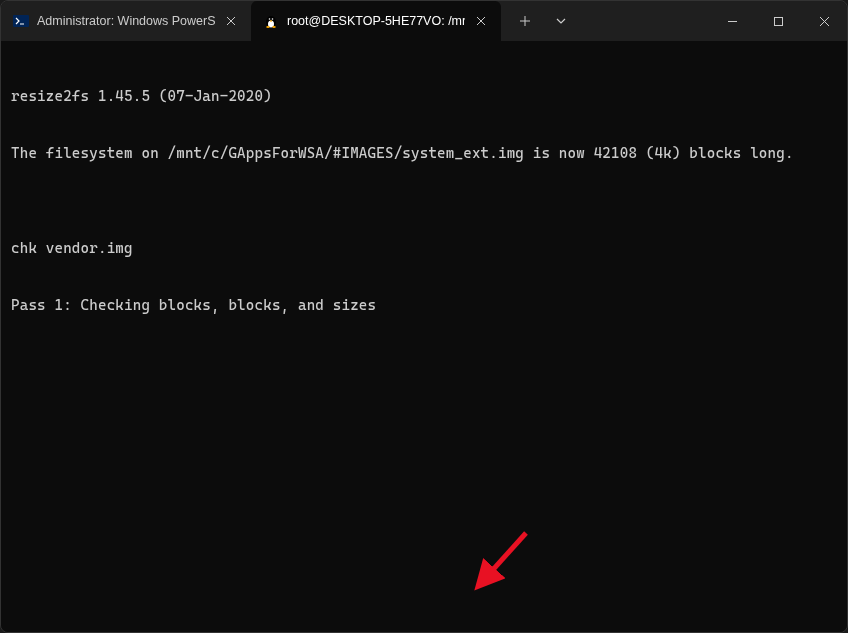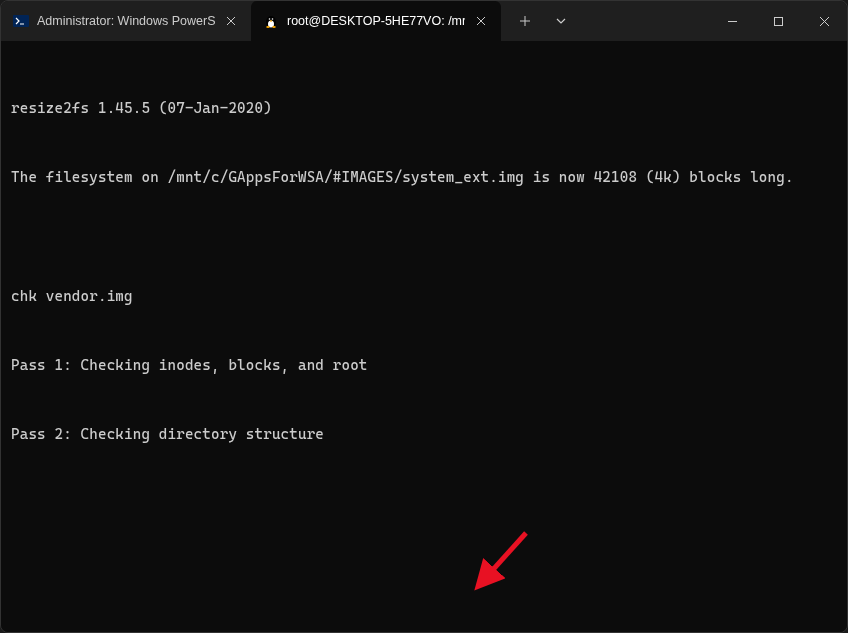--- a/index.html
+++ b/index.html
@@ -116,21 +116,20 @@
       line-height: 19px;
       padding: 8px 10px 6px 10px;
       height: calc(633px - 40px);
       white-space: pre;
       overflow: hidden;
       letter-spacing: 0.2px;
     }
     .terminal-line {
       white-space: pre-wrap;
       word-break: break-all;
-      margin-top: 12px;
     }
     .arrow-overlay {
       position: absolute;
       left: 460px;
       top: 522px;
       pointer-events: none;
     }
   </style>
 </head>
 <body>
@@ -206,22 +205,21 @@
         </svg>
     </div>
   </div>
 </div>
 
 <div class="terminal">
   <div class="terminal-line">resize2fs 1.45.5 (07-Jan-2020)</div>
   <div class="terminal-line">The filesystem on /mnt/c/GAppsForWSA/#IMAGES/system_ext.img is now 42108 (4k) blocks long.</div>
   <div class="terminal-line"></div>
   <div class="terminal-line">chk vendor.img</div>
-  <div class="terminal-line">Pass 1: Checking inodes, blocks, and root</div>
-  <div class="terminal-line">Pass 2: Checking directory structure</div>
+  <div class="terminal-line">Pass 1: Checking blocks, blocks, and sizes</div>
   
   
   <div class="terminal-line"></div>
   
   
   
   
   
   
   <div class="terminal-line"></div>

